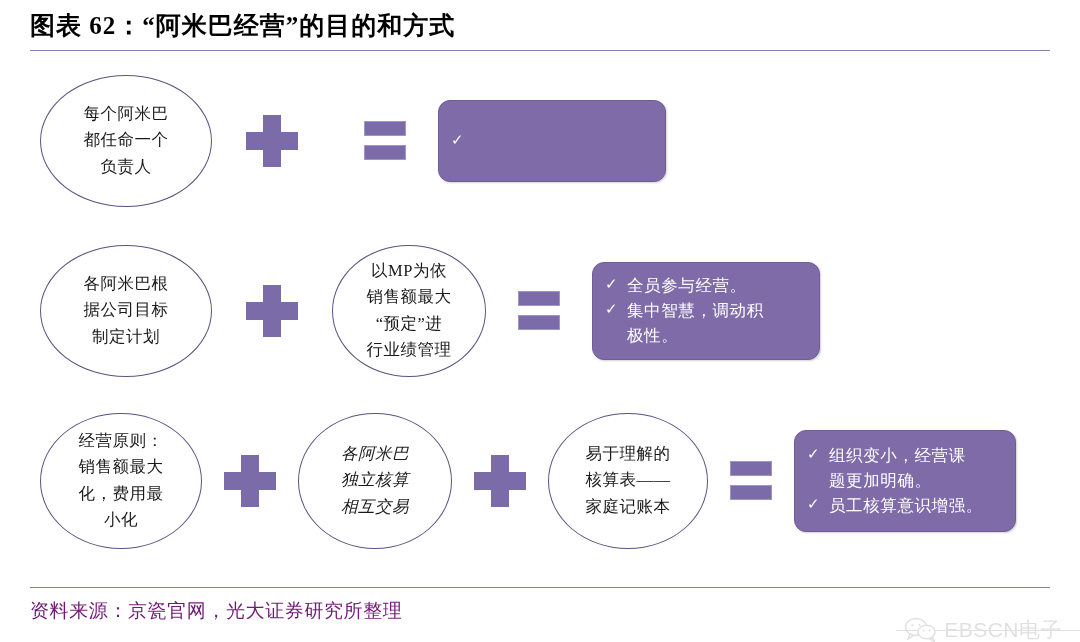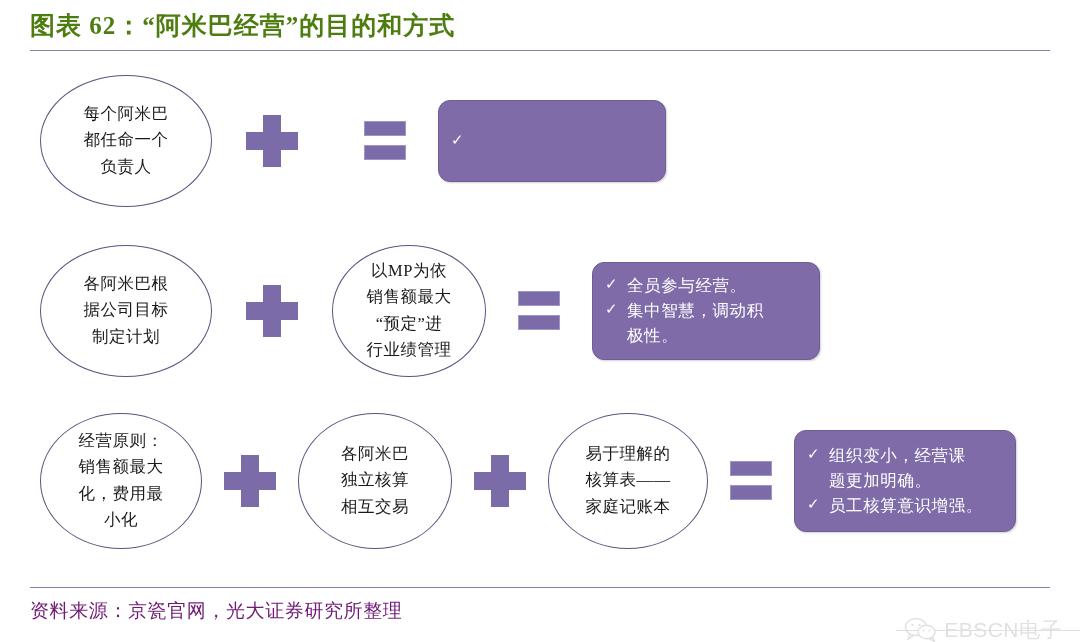--- a/index.html
+++ b/index.html
@@ -19,21 +19,21 @@
   .title-wrap {
     position: absolute;
     left: 30px;
     top: 10px;
     width: 1020px;
   }
   .title-text {
     font-family: "Liberation Serif", "DejaVu Serif", serif;
     font-weight: bold;
     font-size: 25px;
-    color: #4d7c0f;
+    color: #000000;
     letter-spacing: 1px;
     white-space: nowrap;
     line-height: 1.25;
   }
   .title-rule {
     position: absolute;
     left: 30px;
     top: 50px;
     width: 1020px;
     height: 1px;
@@ -287,21 +287,21 @@
 销售额最大
 化，费用最
 小化</div>
     </div>
 
     <div class="op-plus" style="margin:0 22px;">
       <div class="bar-h"></div>
       <div class="bar-v"></div>
     </div>
 
-    <div class="ellipse" style="width:154px;height:136px;">
+    <div class="ellipse" style="width:154px;height:136px;font-style:italic;">
       <div class="ellipse-text">各阿米巴
 独立核算
 相互交易</div>
     </div>
 
     <div class="op-plus" style="margin:0 22px;">
       <div class="bar-h"></div>
       <div class="bar-v"></div>
     </div>
 

